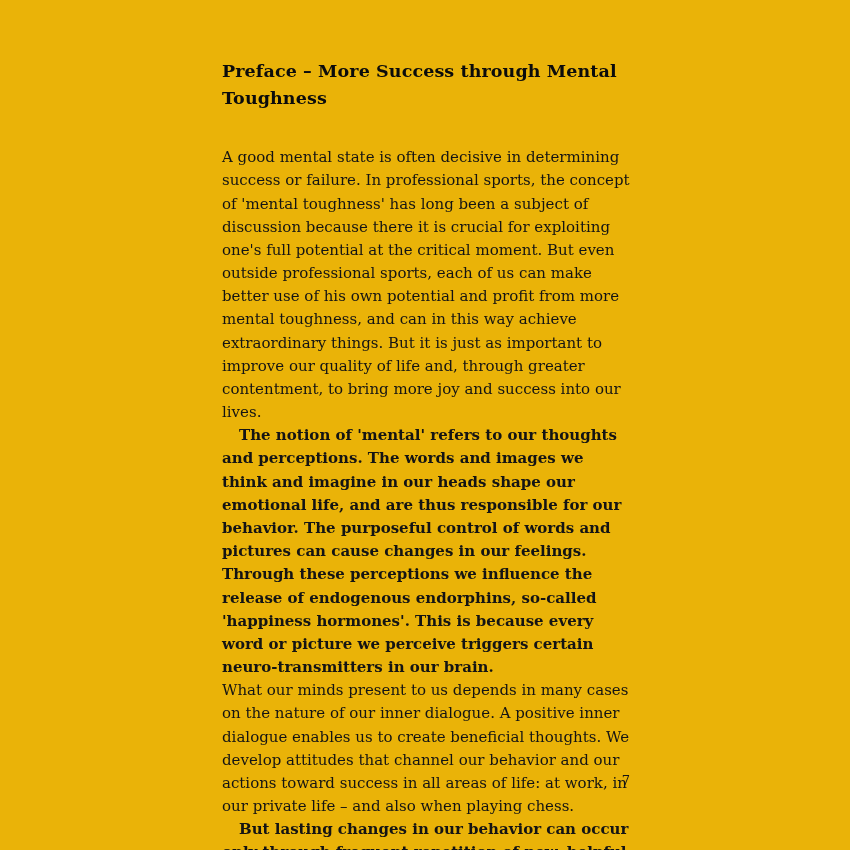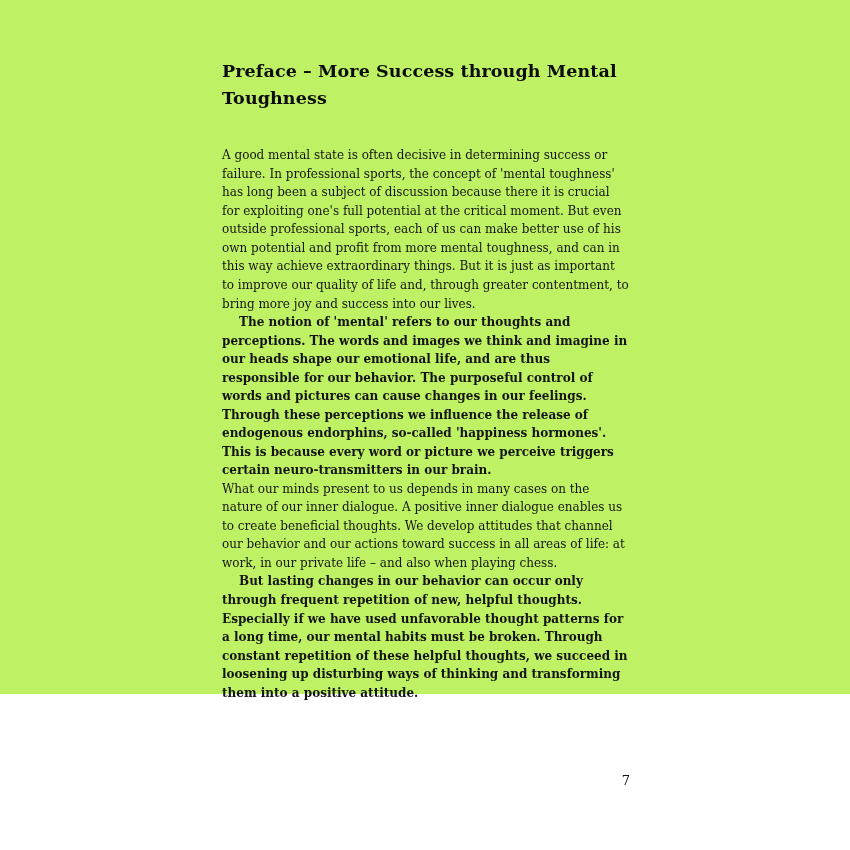--- a/index.html
+++ b/index.html
@@ -10,41 +10,41 @@
   body {
     width: 850px;
     height: 850px;
     overflow: hidden;
     font-family: "DejaVu Serif", serif;
     color: #111111;
   }
   .page {
     position: relative;
     width: 850px;
-    height: 694px;
-    background: #bef264;
+    height: 850px;
+    background: #eab308;
   }
   .text-column {
     position: absolute;
     left: 222px;
     top: 58px;
     width: 408px;
   }
   .chapter-title {
     font-family: "DejaVu Serif", serif;
     font-weight: bold;
     font-size: 17.5px;
     line-height: 1.55;
     letter-spacing: 0.1px;
     margin: 0 0 34px 0;
     color: #0c0c0c;
   }
   .body-block {
     font-family: "DejaVu Serif", serif;
-    font-size: 12px;
+    font-size: 15px;
     line-height: 1.545;
     color: #141414;
     margin: 0;
     text-align: left;
     hyphens: none;
   }
   .body-block + .body-block {
     margin-top: 0;
   }
   .para-indent {

